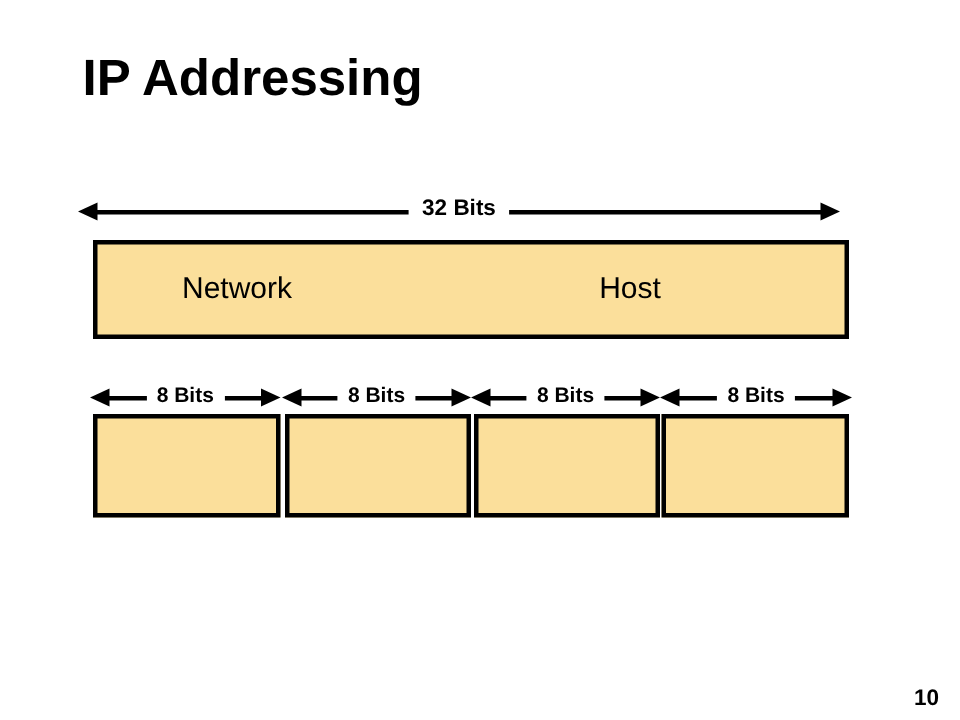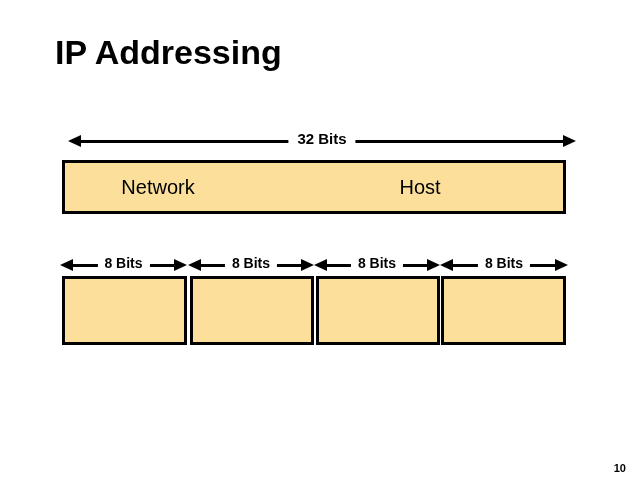--- a/index.html
+++ b/index.html
@@ -95,40 +95,40 @@
     font-size: 20px;
     font-weight: normal;
     color: #000000;
     white-space: nowrap;
   }
   
   .page-num {
     position: absolute;
     right: 14px;
     bottom: 6px;
-    font-size: 11px;
+    font-size: 15px;
     font-weight: bold;
     color: #000000;
   }
 </style>
 </head>
 <body>
 
 <div class="slide">
 
   <div class="title">IP Addressing</div>
 
-  <div class="arrow-row" style="left:68px; top:131px; width:508px;">
+  <div class="arrow-row" style="left:52px; top:131px; width:508px;">
     <div class="head-left"></div>
     <div class="shaft-left" style="left:12px; right:12px;"></div>
     <div class="head-right"></div>
     <div class="arrow-label big">32 Bits</div>
   </div>
 
-  <div class="field-box" style="left:62px; top:160px; width:504px; height:54px;text-align:center;">
+  <div class="field-box" style="left:62px; top:160px; width:504px; height:66px;text-align:center;">
     <div class="field-label" style="left:93px;">Network</div>
     <div class="field-label" style="left:335px;margin-left:20px;">Host</div>
   </div>
 
   <div class="arrow-row" style="left:60px; top:255px; width:127px;">
     <div class="head-left"></div>
     <div class="shaft-left" style="left:12px; right:12px;"></div>
     <div class="head-right"></div>
     <div class="arrow-label">8 Bits</div>
   </div>

